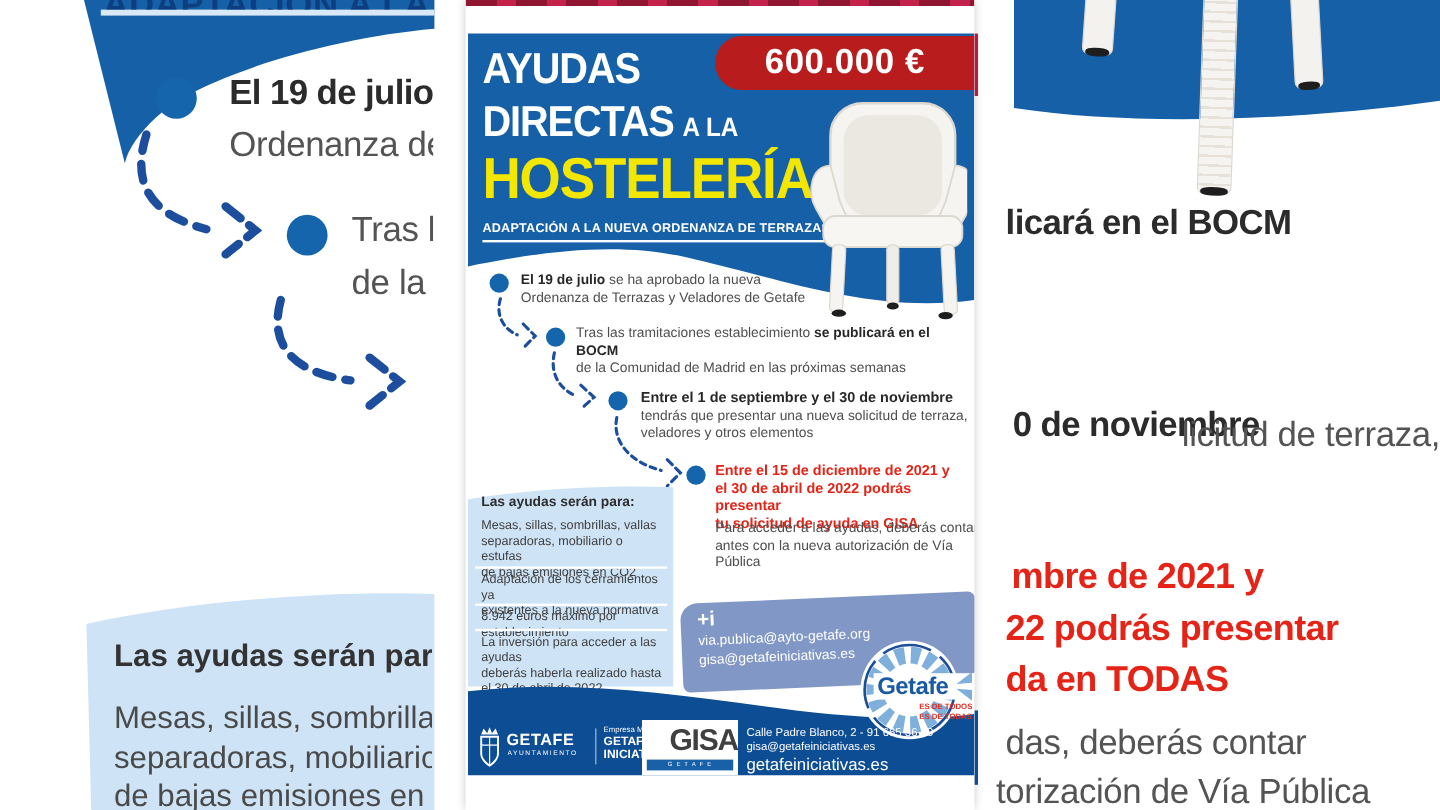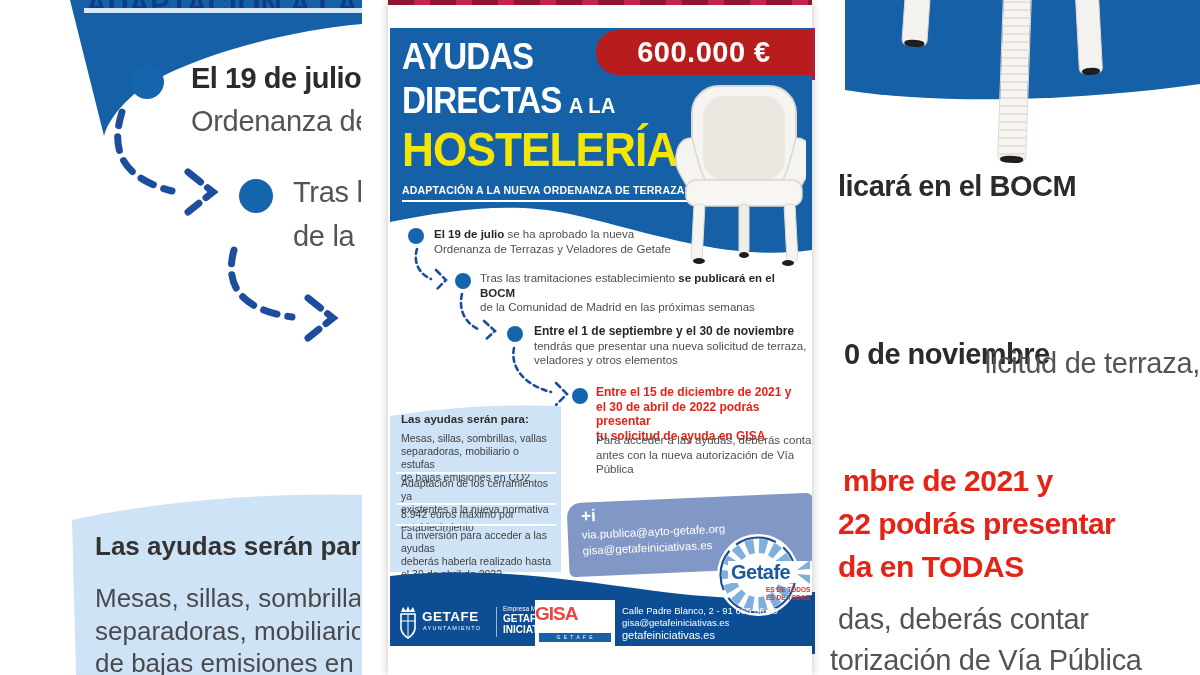--- a/index.html
+++ b/index.html
@@ -195,22 +195,22 @@
       <path d="M5,10 L19,10 L19,24 C19,30 12,34 12,34 C12,34 5,30 5,24 Z" fill="none" stroke="#ffffff" stroke-width="1.6"></path>
       <path d="M5,17 L19,17 M12,10 L12,34" stroke="#ffffff" stroke-width="1"></path>
     </svg>
     <div class="abs nw foot-white" style="left:34px;top:609px;font-size:13.5px;font-weight:800;letter-spacing:0.5px;">GETAFE</div>
     <div class="abs nw foot-white" style="left:35px;top:625px;font-size:5.5px;letter-spacing:1.3px;">AYUNTAMIENTO</div>
     <div class="abs" style="left:108px;top:607px;width:1px;height:30px;background:rgba(255,255,255,0.6);"></div>
     <div class="abs nw foot-white" style="left:115px;top:605px;font-size:6.5px;">Empresa Municipal</div>
     <div class="abs nw foot-white" style="left:115px;top:613px;font-size:10px;font-weight:800;">GETAFE</div>
     <div class="abs nw foot-white" style="left:115px;top:624px;font-size:10px;font-weight:800;">INICIATIVAS</div>
     <div class="abs" style="left:147px;top:600px;width:80px;height:46px;background:#ffffff;">
-      <div class="abs nw" style="left:0;top:3px;width:80px;text-align:left;font-size:19px;font-weight:800;color:#ef4444;letter-spacing:-1px;">GISA</div>
+      <div class="abs nw" style="left:0;top:3px;width:80px;text-align:right;font-size:25px;font-weight:800;color:#404040;letter-spacing:-1px;">GISA</div>
       <div class="abs" style="left:4px;top:33px;width:72px;height:9px;background:#1860a8;text-align:center;font-size:5px;line-height:9px;color:#fff;letter-spacing:1px;">G E T A F E</div>
     </div>
     <div class="abs nw foot-white" style="left:234px;top:605px;width:165px;font-size:9.5px;">Calle Padre Blanco, 2 - 91 665 36 20</div>
     <div class="abs nw foot-white" style="left:234px;top:617px;width:165px;font-size:9.5px;">gisa@getafeiniciativas.es</div>
-    <div class="abs nw foot-white" style="left:234px;top:629px;width:165px;font-size:11px;">getafeiniciativas.es</div>
+    <div class="abs nw foot-white" style="left:234px;top:629px;width:165px;font-size:14px;">getafeiniciativas.es</div>
 
   </div>
 
 </div>
 
 </body></html>

